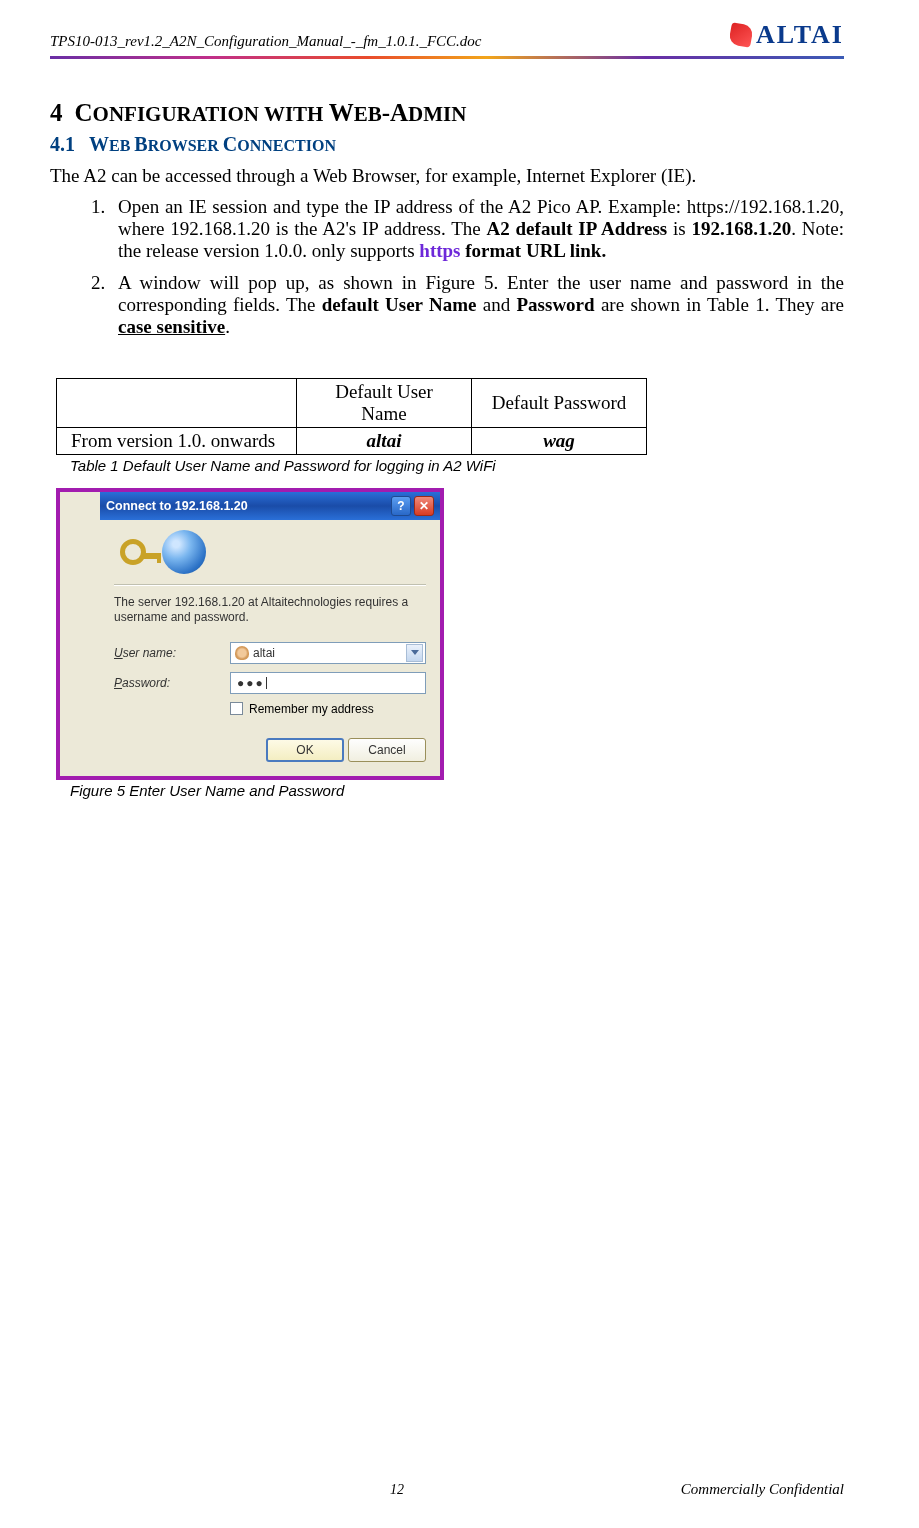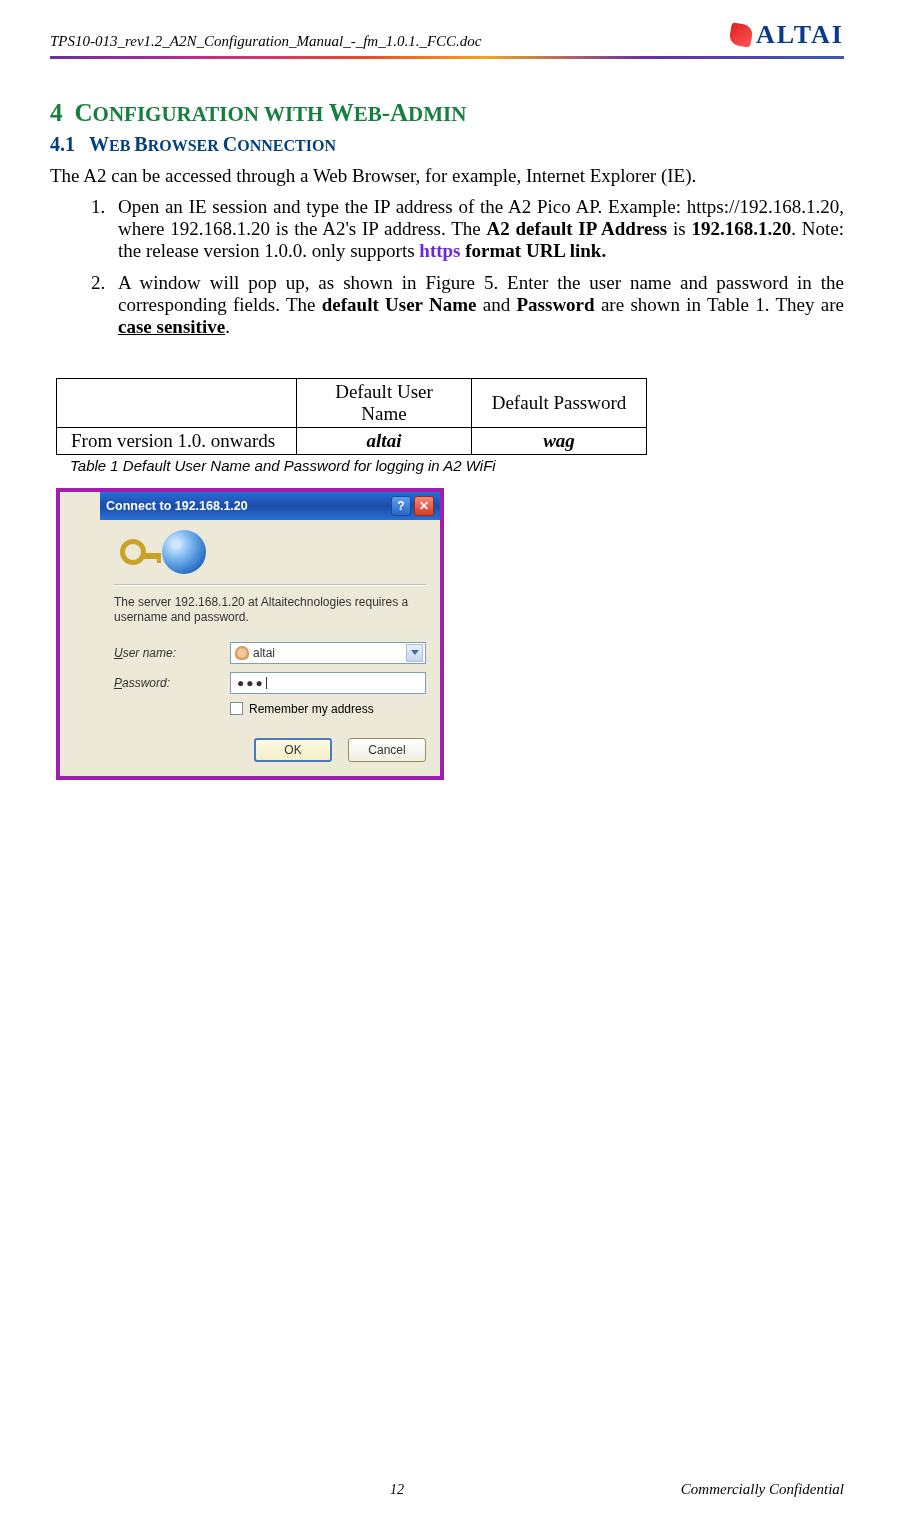--- a/index.html
+++ b/index.html
@@ -44,21 +44,21 @@
       font-weight: bold;
       letter-spacing: 2px;
       color: #0a3a8c;
     }
     .header-rule {
       height: 3px;
       background: linear-gradient(90deg, #6a2ea5 0%, #c02f8a 20%, #e94b2c 40%, #f2a51a 55%, #6a2ea5 75%, #3b5bb5 100%);
       margin-bottom: 40px;
     }
     .section-title {
-      color: #15803d;
+      color: #000000;
       font-weight: bold;
       font-size: 21px;
       margin-bottom: 6px;
     }
     .section-num-big { font-size: 25px; margin-right: 12px; }
     .subsection-title {
       color: #004080;
       font-weight: bold;
       font-size: 18px;
       margin-bottom: 8px;
@@ -166,21 +166,21 @@
       border: 1px solid #a8bdd6; display:flex; align-items:center; justify-content:center;
     }
     .arrow-down { width:0;height:0;border-left:4px solid transparent;border-right:4px solid transparent;border-top:5px solid #4a6a99;}
     .pwd-input {
       flex: 1; background:#fff; border:1px solid #7f9db9; height:22px;
       padding:0 6px; font-size:12px; letter-spacing:2px; color:#333;
       display:flex; align-items:center;
     }
     .check-row { display:flex; align-items:center; margin-left:116px; margin-bottom:22px; gap:6px;}
     .checkbox { width:13px; height:13px; border:1px solid #7a8a9a; background:#fff;}
-    .btn-row { display:flex; justify-content:flex-end; gap:16px; }
+    .btn-row { display:flex; justify-content:flex-end; gap:4px; }
     .win-btn {
       width:78px; height:24px; border:1px solid #9a8f5a; border-radius:3px;
       background: linear-gradient(180deg,#fefefe,#f1efe0);
       font-size:12px; color:#333;
       display:flex; align-items:center; justify-content:center;
     }
     .win-btn.ok { border:2px solid #4a7abf; background: linear-gradient(180deg,#fdfae6,#f4eec2); font-weight:normal;}
     .footer {
       position:absolute; bottom:30px; left:50px; right:50px;
       display:flex; justify-content:space-between; align-items:flex-end;
@@ -283,20 +283,21 @@
         <div class="checkbox"></div>
         <span><span class="ul">R</span><span>emember my address</span></span>
       </div>
 
       <div class="btn-row">
         <div class="win-btn ok">OK</div>
         <div class="win-btn">Cancel</div>
       </div>
     </div>
   </div>
+  <div class="caption">Figure 5      Enter User Name and Password</div>
 
   <div class="footer">
     <div class="footer-left"></div>
     <div class="page-num">12</div>
     <div class="footer-right">Commercially Confidential</div>
   </div>
 
 </div>
 
 </body></html>

